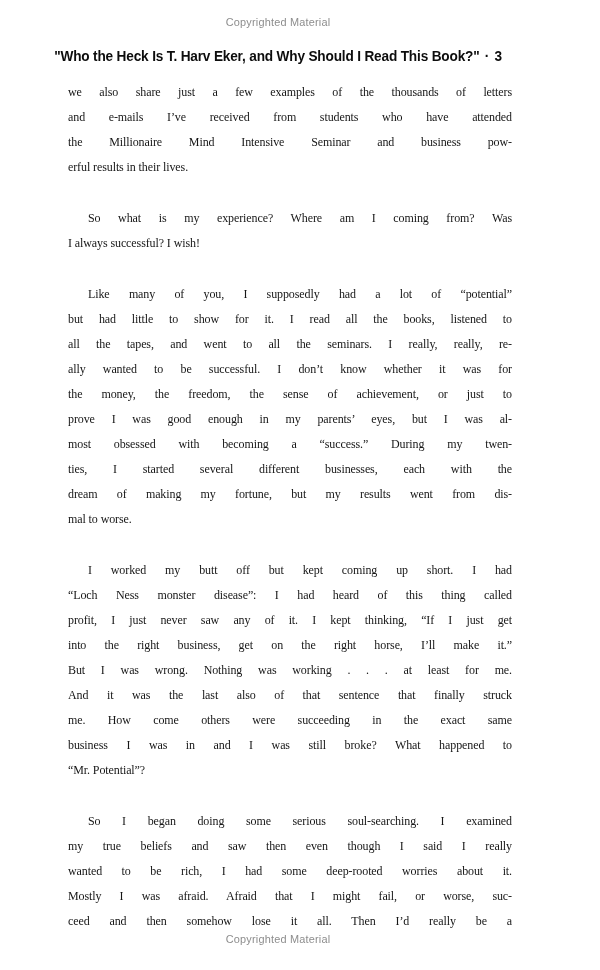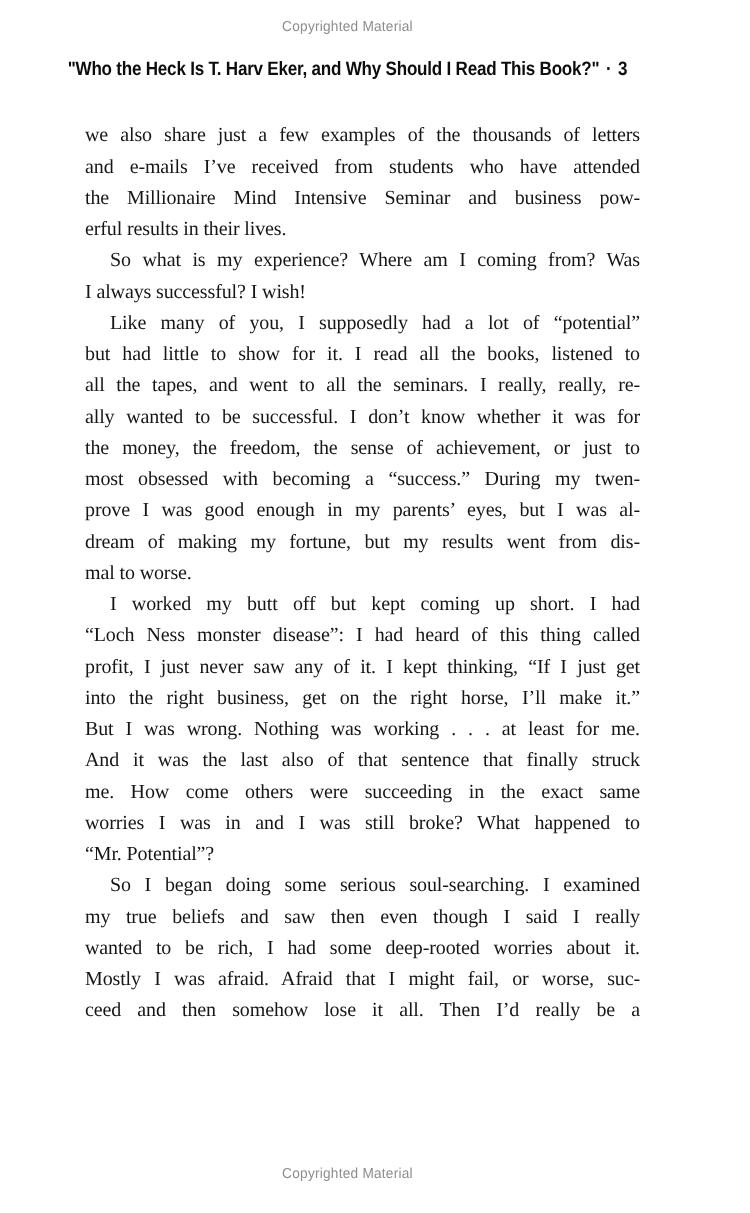--- a/index.html
+++ b/index.html
@@ -47,42 +47,43 @@
     transform-origin: center;
     white-space: nowrap;
   }
   .running-head .sep {
     display: inline-block;
     margin: 0 6px;
     font-weight: 700;
   }
   .text-block {
     position: absolute;
-    top: 96px;
+    top: 80px;
     left: 68px;
     width: 444px;
-    font-size: 16px;
+    font-size: 12px;
     line-height: 25px;
     color: #161616;
     letter-spacing: -0.1px;
   }
   .line {
     text-align: justify;
     white-space: normal;
   }
   .line.j {
     text-align: justify;
     text-align-last: justify;
   }
   .line.last {
     text-align: right;
     text-align-last: left;
   }
   .line.indent {
     text-indent: 20px;
+    margin-top: 26px;
   }
 </style>
 </head>
 <body>
 
 <div class="page">
 
   <div class="watermark watermark-top">Copyrighted Material</div>
 
   <div class="running-head">
@@ -94,32 +95,33 @@
       <div class="line j">and e-mails I’ve received from students who have attended</div>
       <div class="line j">the Millionaire Mind Intensive Seminar and business pow-</div>
       <div class="line last">erful results in their lives.</div>
       <div class="line j indent">So what is my experience? Where am I coming from? Was</div>
       <div class="line last">I always successful? I wish!</div>
       <div class="line j indent">Like many of you, I supposedly had a lot of “potential”</div>
       <div class="line j">but had little to show for it. I read all the books, listened to</div>
       <div class="line j">all the tapes, and went to all the seminars. I really, really, re-</div>
       <div class="line j">ally wanted to be successful. I don’t know whether it was for</div>
       <div class="line j">the money, the freedom, the sense of achievement, or just to</div>
+      <div class="line j">prove I was good enough in my parents’ eyes, but I was al-</div>
       <div class="line j">most obsessed with becoming a “success.” During my twen-</div>
-      <div class="line j">prove I was good enough in my parents’ eyes, but I was al-</div>
+      <div class="line j">ties, I started several different businesses, each with the</div>
       <div class="line j">dream of making my fortune, but my results went from dis-</div>
       <div class="line last">mal to worse.</div>
       <div class="line j indent">I worked my butt off but kept coming up short. I had</div>
       <div class="line j">“Loch Ness monster disease”: I had heard of this thing called</div>
       <div class="line j">profit, I just never saw any of it. I kept thinking, “If I just get</div>
       <div class="line j">into the right business, get on the right horse, I’ll make it.”</div>
       <div class="line j">But I was wrong. Nothing was working . . . at least for me.</div>
       <div class="line j">And it was the last also of that sentence that finally struck</div>
       <div class="line j">me. How come others were succeeding in the exact same</div>
-      <div class="line j">worries I was in and I was still broke? What happened to</div>
+      <div class="line j">business I was in and I was still broke? What happened to</div>
       <div class="line last">“Mr. Potential”?</div>
       <div class="line j indent">So I began doing some serious soul-searching. I examined</div>
       <div class="line j">my true beliefs and saw then even though I said I really</div>
       <div class="line j">wanted to be rich, I had some deep-rooted worries about it.</div>
       <div class="line j">Mostly I was afraid. Afraid that I might fail, or worse, suc-</div>
       <div class="line j">ceed and then somehow lose it all. Then I’d really be a</div>
     </div>
 
   <div class="watermark watermark-bottom">Copyrighted Material</div>
 

